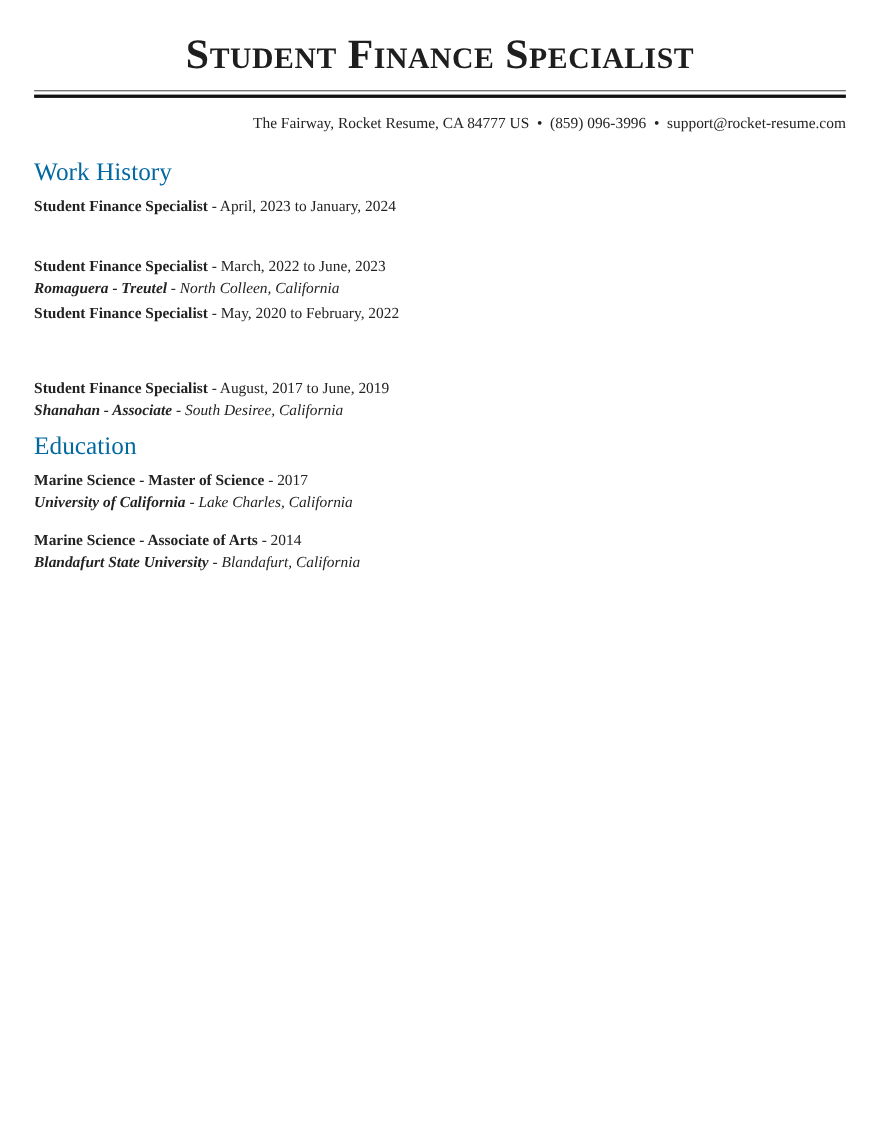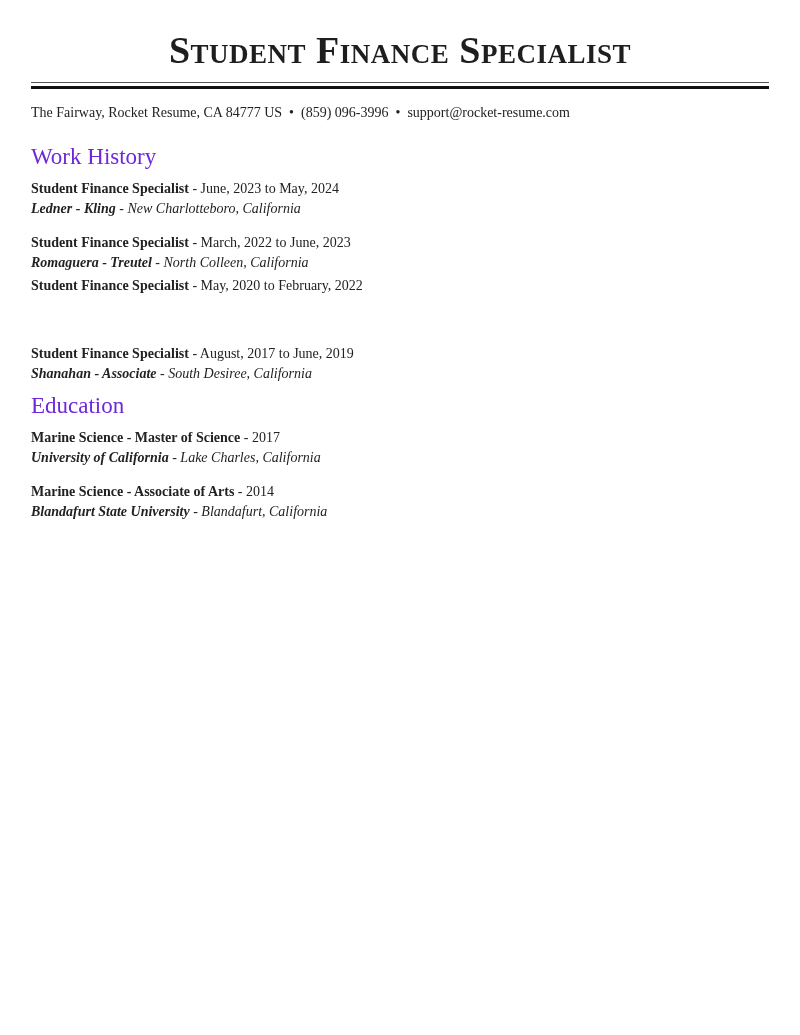--- a/index.html
+++ b/index.html
@@ -18,26 +18,26 @@
     line-height: 44px;
     color: #1e1e1e;
   }
   .rule {
     position: absolute; top: 82px; left: 0; width: 738px; height: 6px;
   }
   .rule .thin { position: absolute; top: 0; left: 0; width: 100%; height: 1px; background: #555; }
   .rule .thick { position: absolute; top: 4px; left: 0; width: 100%; height: 2.5px; background: #111; }
   .contact {
     position: absolute; top: 104px; left: 0; width: 738px;
-    text-align: left; font-size: 14px; line-height: 18px; color: #222;
+    text-align: right; font-size: 14px; line-height: 18px; color: #222;
   }
   .contact .sep { margin: 0 7px; }
   .section-title {
     position: absolute; left: 0;
-    font-size: 23px; line-height: 28px; font-weight: normal; color: #6d28d9;
+    font-size: 23px; line-height: 28px; font-weight: normal; color: #0369a1;
   }
   .entry { position: absolute; left: 0; font-size: 14px; line-height: 20px; }
   .entry .line1 { height: 20px; }
   .entry .line2 { height: 20px; font-style: italic; }
   .b { font-weight: bold; }
   .bi { font-weight: bold; font-style: italic; }
   .i { font-style: italic; }
 </style>
 </head>
 <body>
@@ -51,22 +51,21 @@
     <div class="thick"></div>
   </div>
 
   <div class="contact">
     <span>The Fairway, Rocket Resume, CA 84777 US</span><span class="sep">•</span><span>(859) 096-3996</span><span class="sep">•</span><span>support@rocket-resume.com</span>
   </div>
 
   <div class="section-title" style="top:143px">Work History</div>
 
   <div class="entry" style="top:179px">
-    <div class="line1"><span class="b">Student Finance Specialist</span><span> - </span><span>June, 2023 to May, 2024</span></div>
-    <div class="line2"><span class="bi">Ledner - Kling</span><span> - </span><span class="i">New Charlotteboro, California</span></div>
+    <div class="line1"><span class="b">Student Finance Specialist</span><span> - </span><span>April, 2023 to January, 2024</span></div>
   </div>
 
   <div class="entry" style="top:233px">
     <div class="line1"><span class="b">Student Finance Specialist</span><span> - </span><span>March, 2022 to June, 2023</span></div>
     <div class="line2"><span class="bi">Romaguera - Treutel</span><span> - </span><span class="i">North Colleen, California</span></div>
   </div>
 
   <div class="entry" style="top:276px">
     <div class="line1"><span class="b">Student Finance Specialist</span><span> - </span><span>May, 2020 to February, 2022</span></div>
   </div>

